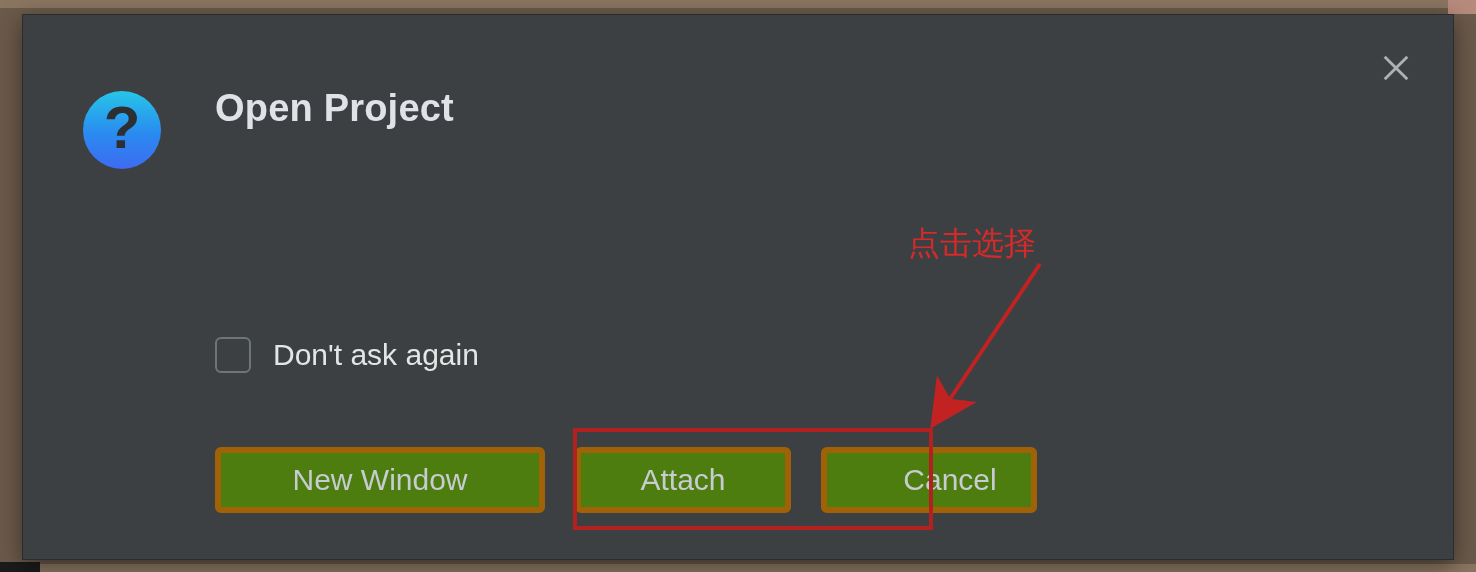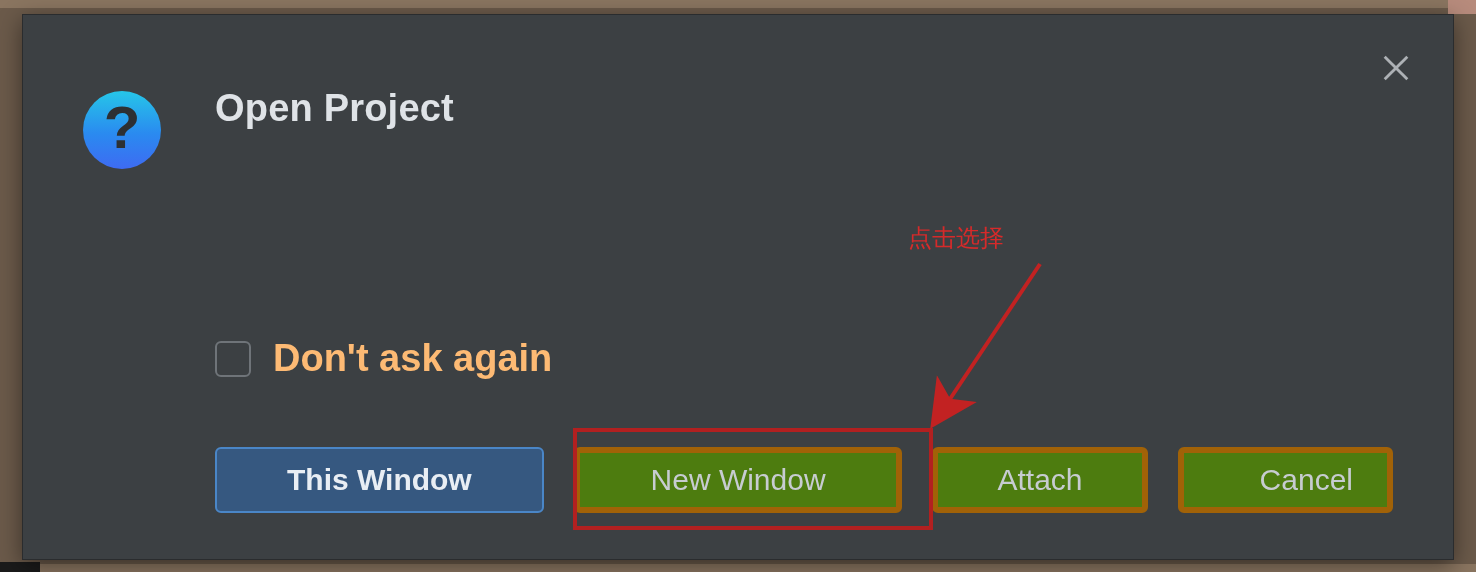--- a/index.html
+++ b/index.html
@@ -81,21 +81,21 @@
     left: 192px; top: 322px;
     display: flex; align-items: center; gap: 22px;
   }
   .cbox {
     width: 36px; height: 36px;
     border: 2px solid #6f7479;
     border-radius: 6px;
     background: #3c4043;
     cursor: pointer;
   }
-  .cblabel { font-size: 38px; color: #fdba74; font-weight: bold; }
+  .cblabel { font-size: 30px; color: #e5e5e5; }
 
   .btnrow {
     position: absolute;
     left: 192px; right: 60px; top: 432px;
     display: flex; gap: 30px;
   }
   .btn {
     height: 66px;
     border: 6px solid #a16207;
     border-radius: 6px;
@@ -120,21 +120,21 @@
 
   
   .ann-box {
     position: absolute;
     border: 4px solid #b22020;
     pointer-events: none;
   }
   .ann-label {
     position: absolute;
     color: #d62a2a;
-    font-size: 24px;
+    font-size: 32px;
     font-family: "Microsoft YaHei", "SimSun", sans-serif;
     pointer-events: none;
   }
   .ann-arrow {
     position: absolute;
     pointer-events: none;
   }
 </style>
 </head>
 <body>
@@ -160,21 +160,20 @@
   <div class="content">
     <div class="title">Open Project</div>
   </div>
 
   <div class="cbrow">
     <div class="cbox"></div>
     <div class="cblabel">Don't ask again</div>
   </div>
 
   <div class="btnrow">
-    <div class="btn btn-primary btn-this">This Window</div>
     <div class="btn btn-new">New Window</div>
     <div class="btn btn-attach">Attach</div>
     <div class="btn btn-cancel">Cancel</div>
   </div>
 
 </div>
 
 <div class="ann-box" style="left:573px; top:428px; width:360px; height:102px;"></div>
 
 <div class="ann-label" style="left:908px; top:222px;">点击选择</div>

